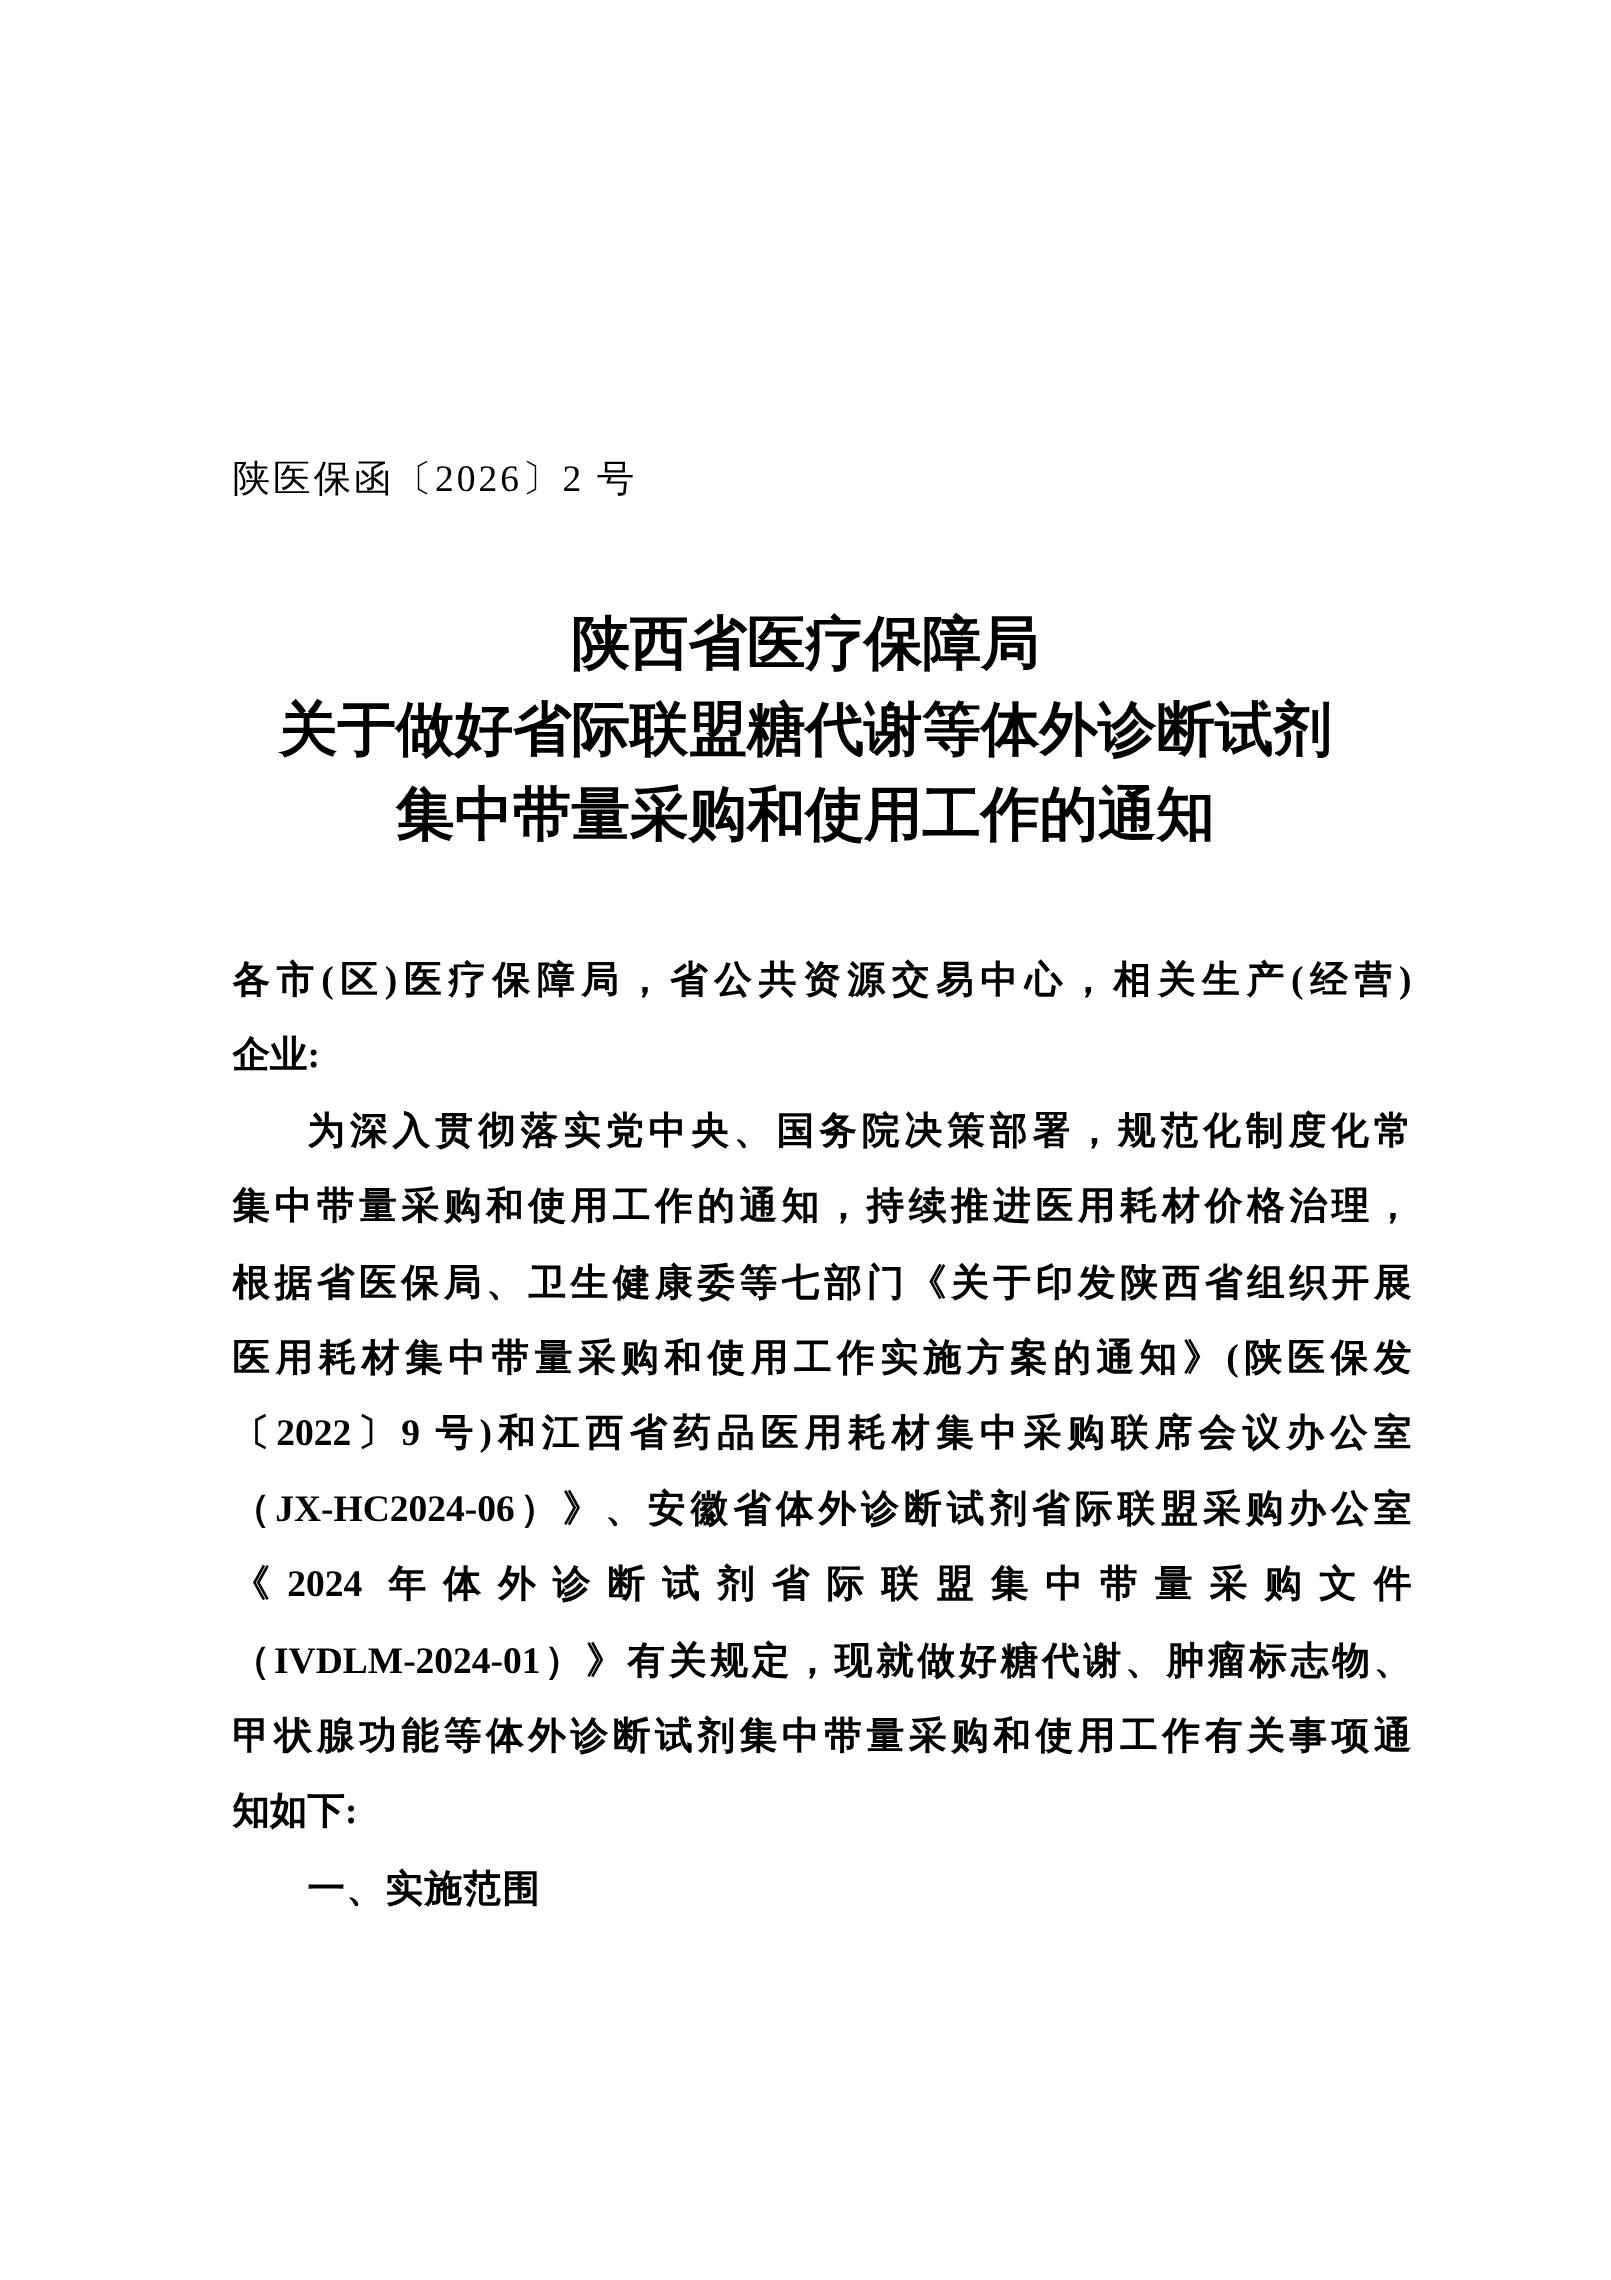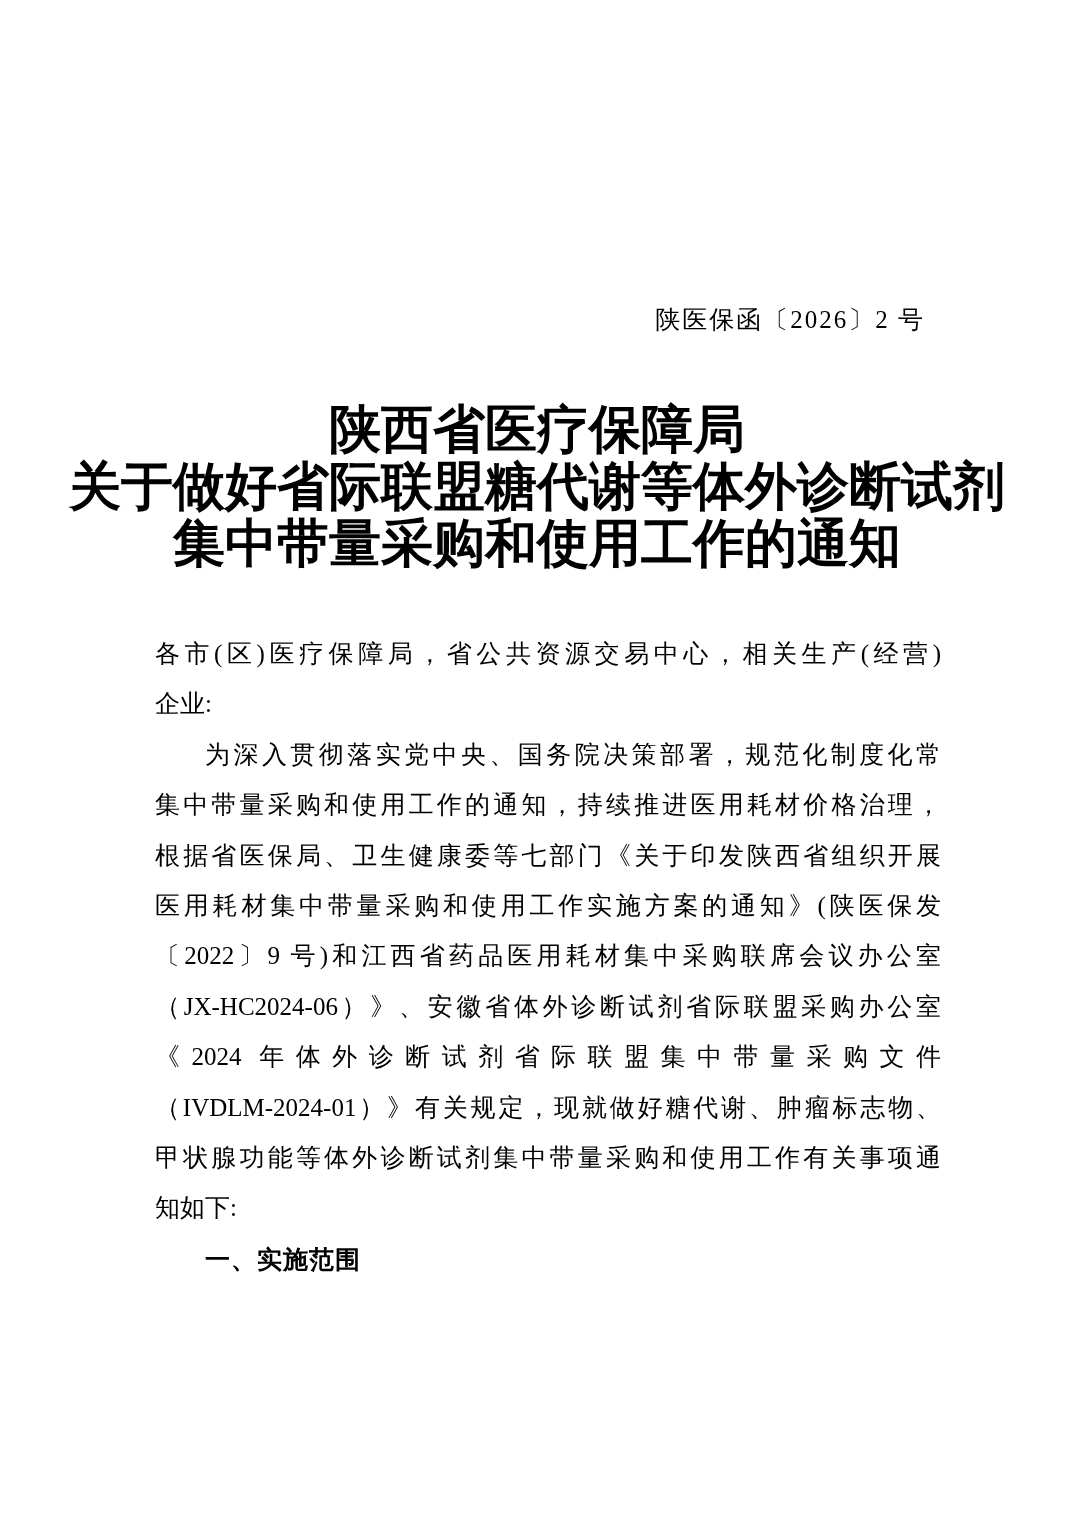--- a/index.html
+++ b/index.html
@@ -17,49 +17,49 @@
     inset: 0;
     background: #ffffff;
   }
   .doc-number {
     position: absolute;
     top: 302px;
     left: 155px;
     width: 786px;
     box-sizing: border-box;
     padding-right: 16px;
-    text-align: right;
     font-size: 25px;
     letter-spacing: 2px;
     line-height: 36px;
     white-space: nowrap;
   }
   .title-block {
     position: absolute;
     top: 401px;
     left: 0;
     width: 1074px;
     text-align: center;
     font-weight: bold;
-    font-size: 52px;
+    font-size: 39px;
     line-height: 57px;
     font-family: "Liberation Serif", serif;
   }
   .title-line { height: 57px; }
   .body-text {
     position: absolute;
     top: 629px;
     left: 155px;
     width: 786px;
     font-size: 25px;
     line-height: 50.4px;
   }
   .line {
     height: 50.4px;
     overflow: hidden;
+    font-weight: bold;
   }
   .j {
     text-align: justify;
     text-align-last: justify;
   }
   .ind { text-indent: 2em; }
   .heading {
     font-family: "Liberation Sans", sans-serif;
     font-weight: bold;
     text-indent: 2em;

